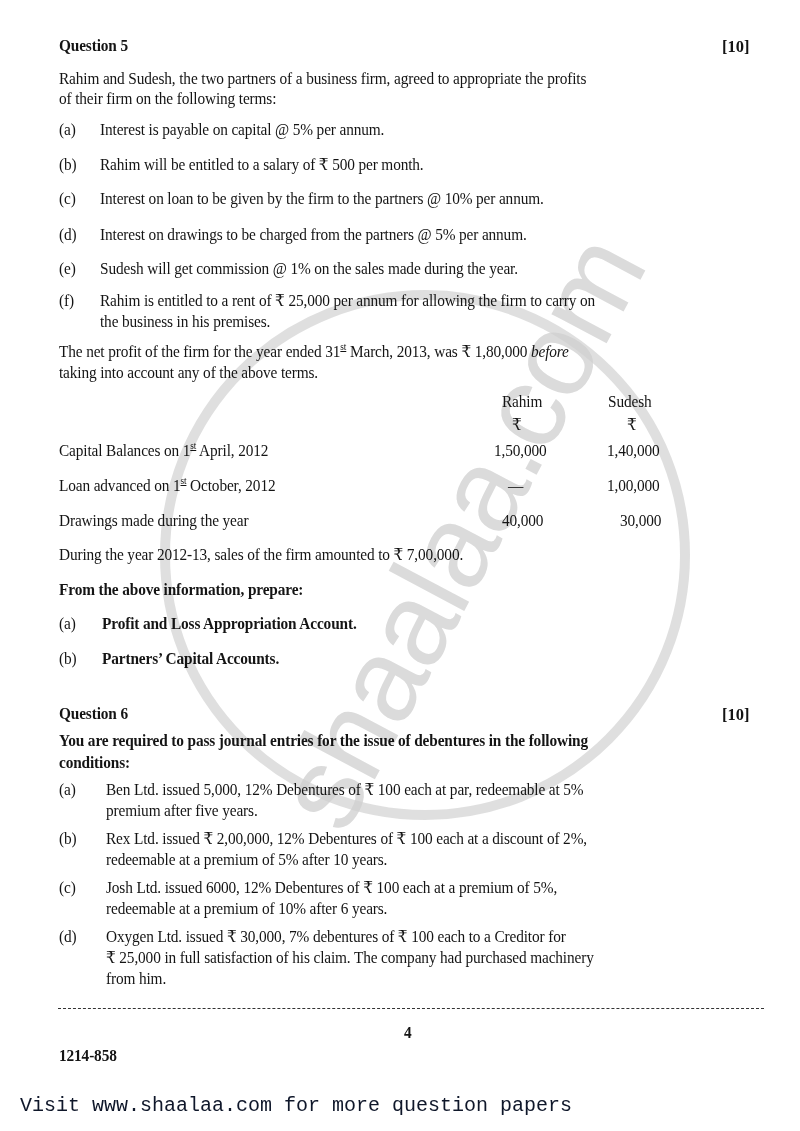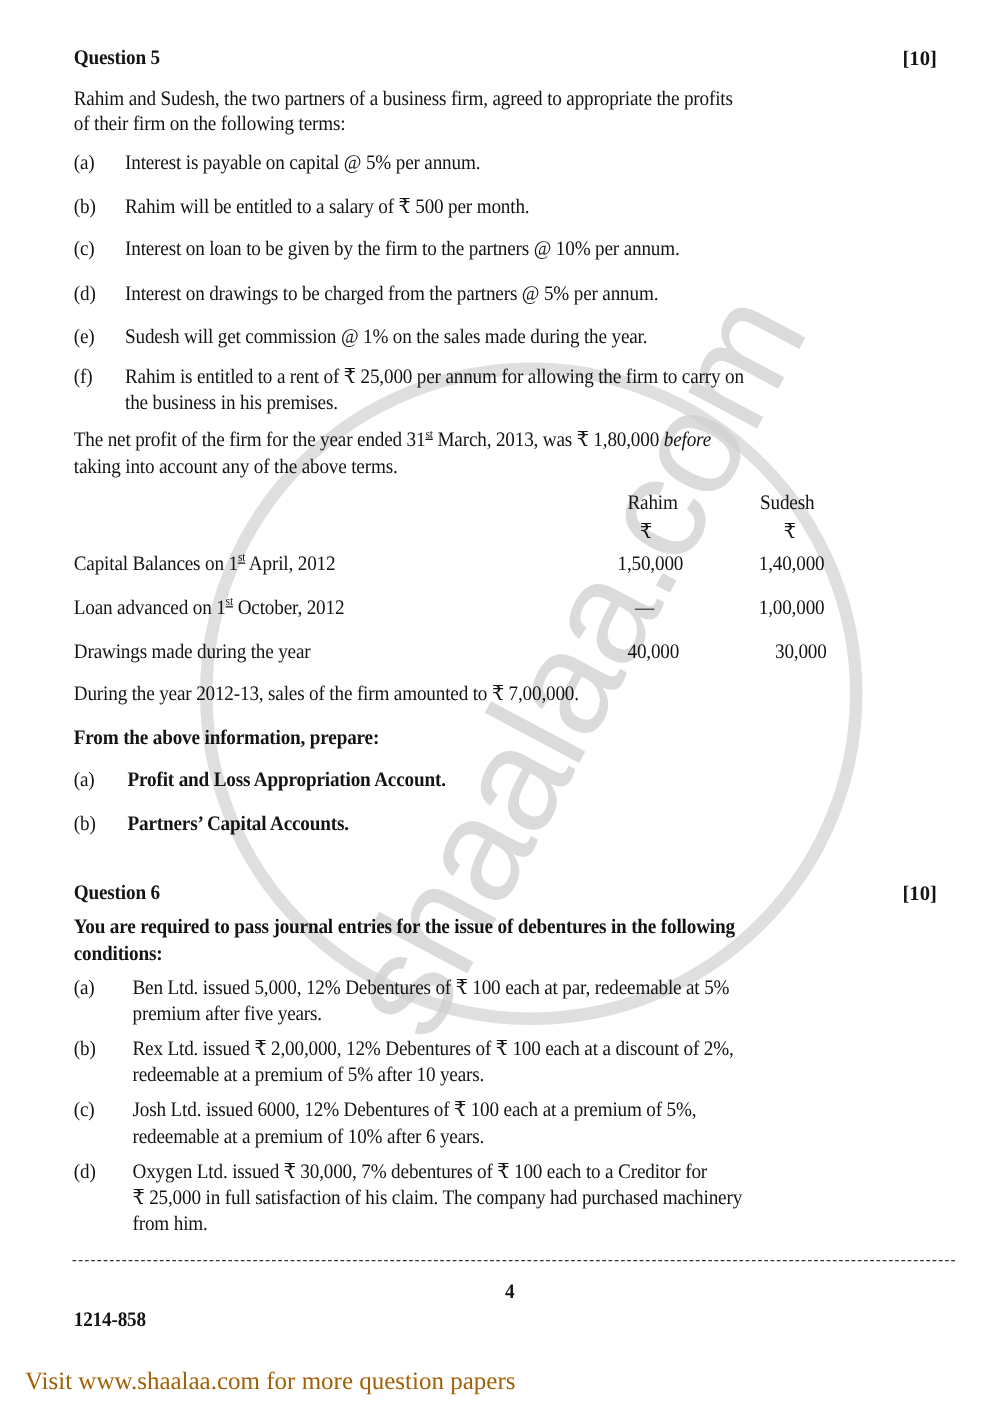--- a/index.html
+++ b/index.html
@@ -26,22 +26,22 @@
       transform:rotate(-62deg); transform-origin:center center;
       white-space:nowrap; z-index:0; text-align:center; letter-spacing:-2px;
     }
     .content { position:relative; z-index:1; }
     .dashed {
       position:absolute; left:58px; top:1008px; width:706px; height:0;
       border-top:1.5px dashed #333;
     }
     .footer-link {
       position:absolute; left:20px; top:1094px;
-      font-family:Liberation Serif, serif;
-      font-size:20px; color:#a16207;
+      font-family:Liberation Mono, monospace;
+      font-size:20px; color:#0f172a;
     }
   </style>
 </head>
 <body>
 
 <div class="watermark-circle"></div>
 <div class="watermark-text">shaalaa.com</div>
 
 <div class="content">
 

